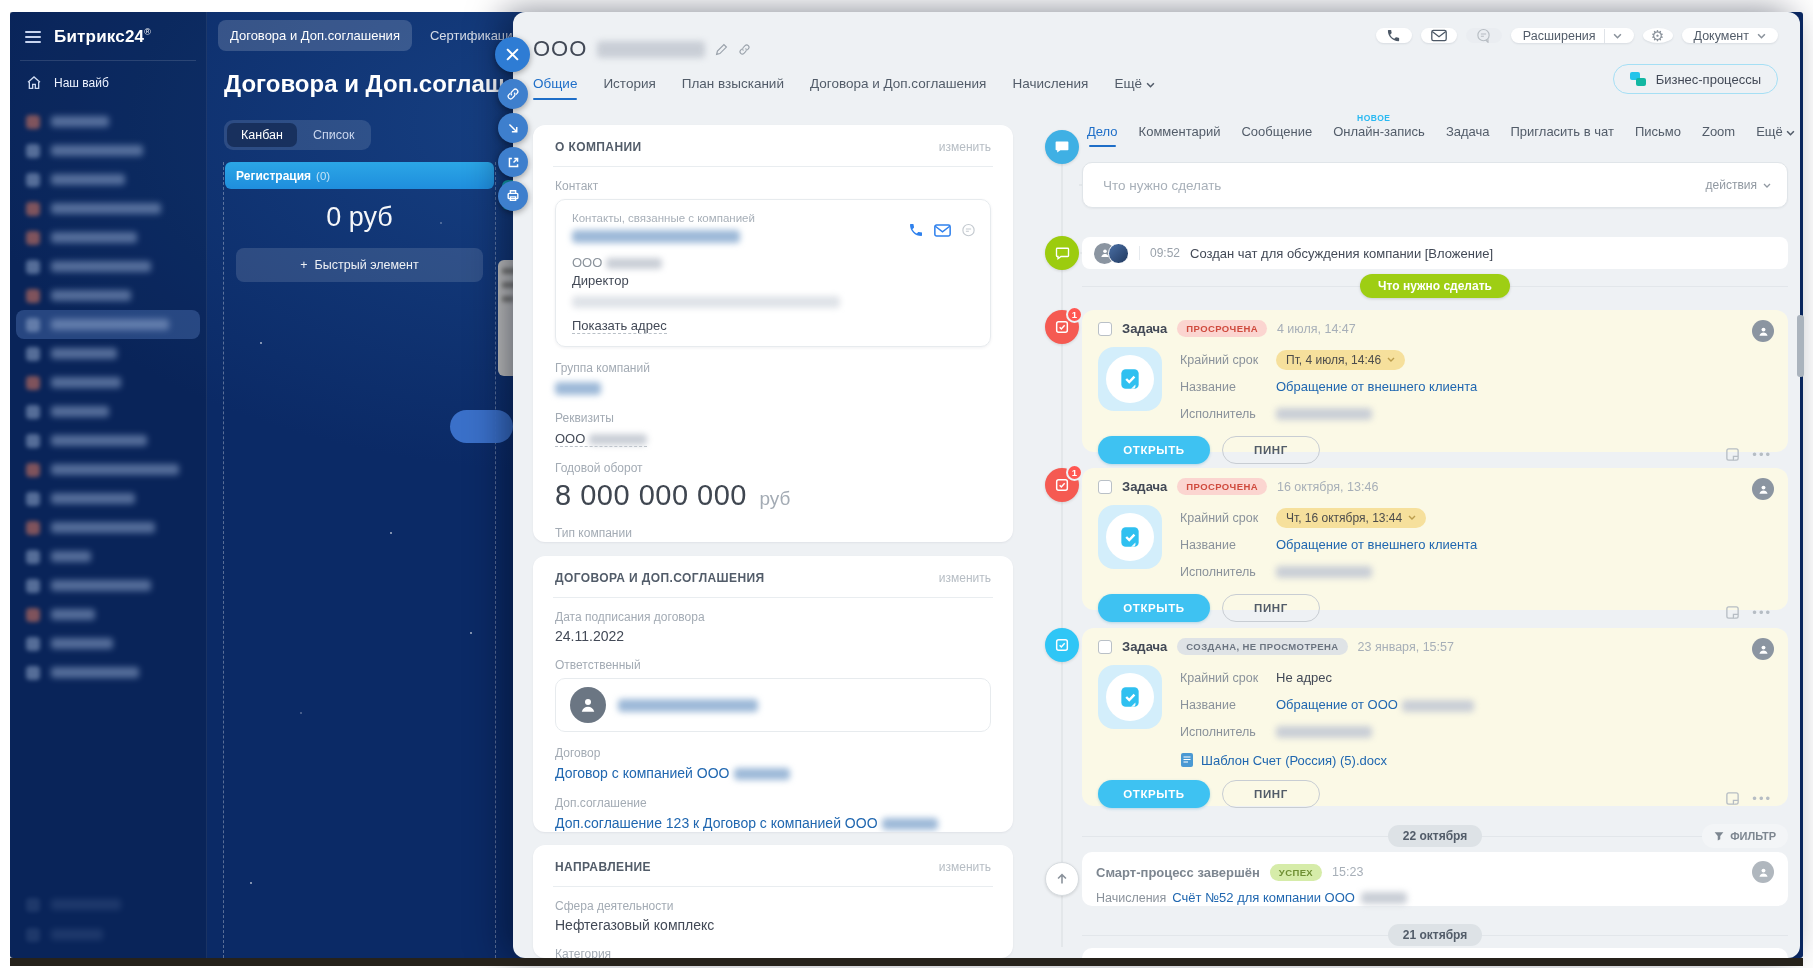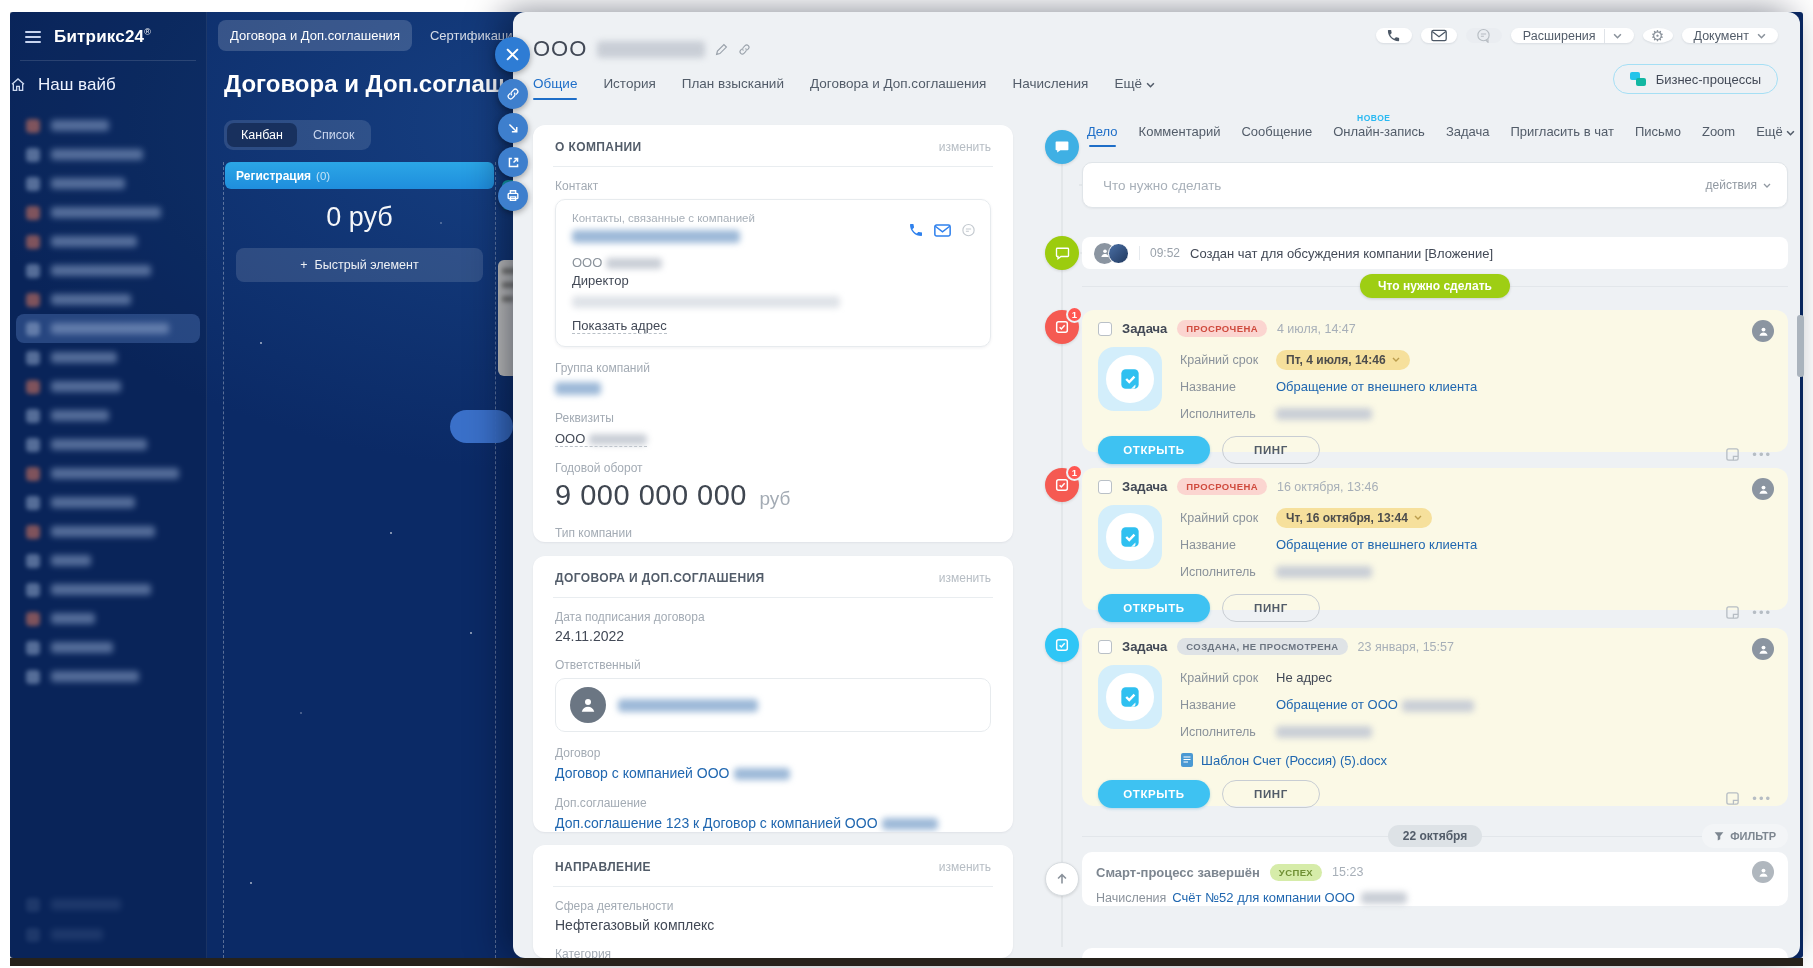--- a/index.html
+++ b/index.html
@@ -9,21 +9,21 @@
 .bottom-strip{position:absolute;left:10px;top:958px;width:1793px;height:8px;background:#26221b}
 .star{position:absolute;width:2px;height:2px;border-radius:50%;background:rgba(255,255,255,.65)}
 
 .sidebar{position:absolute;left:0;top:0;width:197px;height:100%;background:rgba(4,16,45,.22);border-right:1px solid rgba(255,255,255,.07)}
 .sb-top{display:flex;align-items:center;gap:13px;padding:15px 12px 13px 15px}
 .sb-logo{color:#fff;font-size:17px;font-weight:700;letter-spacing:.2px}
 .sb-logo sup{font-size:9px;font-weight:400}
 .burger{display:inline-flex;flex-direction:column;gap:3px;cursor:pointer}
 .burger i{width:16px;height:2px;background:#c7d4ef;border-radius:1px}
 .sb-sep{height:1px;background:rgba(255,255,255,.13);margin:0 10px}
-.sb-home{display:flex;align-items:center;gap:12px;padding:14px 10px 6px 0;color:#eef3ff;font-size:17px}
+.sb-home{display:flex;align-items:center;gap:12px;padding:14px 10px 6px 16px;color:#eef3ff;font-size:12px}
 .sb-list{margin-top:10px}
 .sb-item{display:flex;align-items:center;gap:11px;height:29px;padding:0 12px 0 16px}
 .sb-item.hl{background:rgba(110,150,220,.30);border-radius:8px;margin:0 6px;padding-left:10px}
 .sb-ico{width:14px;height:14px;border-radius:4px;background:#94a9cc;opacity:.55;filter:blur(2px);flex:none}
 .sb-ico.red{background:#e07a5f}
 .sb-blur{height:11px;border-radius:3px;background:#93a9cf;opacity:.55;filter:blur(3px)}
 .sb-faint{opacity:.28;position:absolute;left:0;right:0}
 
 .topbar{position:absolute;left:208px;top:8px;right:0;display:flex;align-items:center;gap:6px;color:#fff}
 .tb-tab{font-size:13px;color:rgba(255,255,255,.82);padding:8px 12px;white-space:nowrap}
@@ -115,21 +115,21 @@
 .badge.success{background:#d6eca9;color:#6f8f33}
 .t-date{font-size:12.5px;color:#a7afb8}
 .t-av{position:absolute;right:14px;top:10px}
 .t-body{display:flex;gap:18px;margin-top:10px}
 .tile{width:64px;height:64px;border-radius:16px;background:#d3eefb;display:flex;align-items:center;justify-content:center;flex:none}
 .tile .circ{width:48px;height:48px;border-radius:50%;background:#fff;display:flex;align-items:center;justify-content:center}
 .trows{display:flex;flex-direction:column;gap:6px;padding-top:2px}
 .trow{display:flex;align-items:center;min-height:21px}
 .trow .lab{width:96px;font-size:12.5px;color:#8a929b;flex:none}
 .trow .val{font-size:13px;color:#424956}
-.ypill{background:#f6e09c;border-radius:12px;padding:3px 10px;font-size:12px;font-weight:700;color:#4c4c4c;display:flex;align-items:center;gap:6px;cursor:pointer}
+.ypill{background:#f6e09c;border-radius:12px;padding:3px 10px;font-size:12px;font-weight:400;color:#4c4c4c;display:flex;align-items:center;gap:6px;cursor:pointer}
 .ypill svg{color:#bb9d4d}
 .t-link{font-size:13px;color:#2067b0;cursor:pointer}
 .t-foot{display:flex;align-items:center;gap:12px;margin-top:12px;position:relative}
 .btn-open{width:112px;height:28px;border-radius:16px;background:#3ec2f2;color:#fff;font-size:11.5px;font-weight:700;letter-spacing:.6px;display:flex;align-items:center;justify-content:center;cursor:pointer;box-shadow:0 1px 3px rgba(40,150,200,.3)}
 .btn-ping{width:98px;height:28px;border-radius:16px;border:1px solid #c8cdd3;color:#525c69;font-size:11.5px;font-weight:700;letter-spacing:.6px;display:flex;align-items:center;justify-content:center;cursor:pointer;background:transparent}
 .t-foot-icons{position:absolute;right:0;bottom:2px;display:flex;align-items:center;gap:12px;color:#b6bdc4}
 .dots{font-size:13px;letter-spacing:2px;color:#b6bdc4;cursor:pointer}
 .attach{display:flex;align-items:center;gap:7px;margin-top:4px}
 .smart{position:absolute;left:569px;top:840px;width:706px;height:54px;background:#fff;border-radius:10px;padding:9px 14px}
 .s-row1{display:flex;align-items:center;gap:10px}
@@ -422,21 +422,21 @@
         <div style="font-size:13px;color:#424956;margin-top:3px">Директор</div>
         <span class="blur light" style="width:268px;height:12px;margin-top:8px"></span>
         <div style="margin-top:8px"><span class="fvalue dashed" style="font-size:13px">Показать адрес</span></div>
       </div>
       <div class="fgap flabel">Группа компаний</div>
       <span class="blur blue" style="width:46px;height:13px"></span>
       <div class="fgap flabel">Реквизиты</div>
       <div><span class="fvalue dashed" style="font-size:13px"><span>ООО</span> <span class="blur" style="width:58px;height:11px"></span></span></div>
       <div class="fgap flabel">Годовой оборот</div>
       <div style="margin-top:2px">
-        <span style="font-size:29px;color:#3f4650;letter-spacing:.5px">9 000 000 000</span>
+        <span style="font-size:29px;color:#3f4650;letter-spacing:.5px">8 000 000 000</span>
         <span style="font-size:19px;color:#a3abb4;margin-left:8px">руб</span>
       </div>
       <div class="fgap flabel">Тип компании</div>
       
       
     </div>
 
     <div class="card" style="top:544px;height:276px">
       <div class="card-head">
         <span class="card-title">ДОГОВОРА И ДОП.СОГЛАШЕНИЯ</span>
@@ -748,19 +748,22 @@
               </svg>
             </span>
       </div>
       <div class="s-row2">
         <span class="s-pre">Начисления</span>
         <span class="t-link">Счёт №52 для компании ООО</span>
         <span class="blur" style="width:46px;height:12px"></span>
       </div>
     </div>
 
+    <div class="tl-div" style="top:911px">
+      <span class="date-pill">21 октября</span>
+    </div>
     <div class="bottom-sliver"></div>
   </div>
 
   <div class="scroll-thumb"></div>
 </div>
 <div class="bottom-strip"></div>
 </div>
 
 </body></html>

